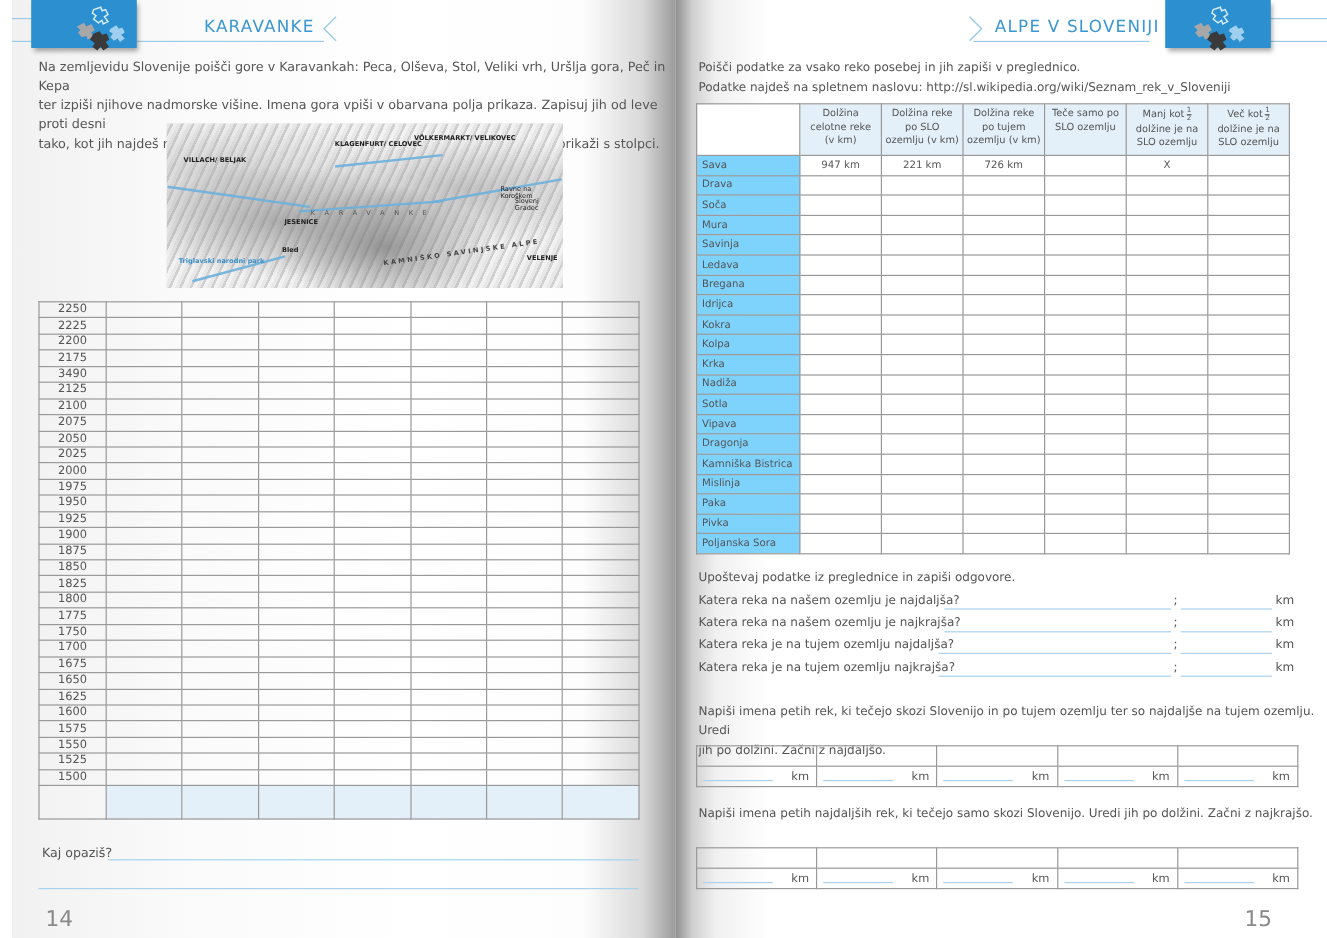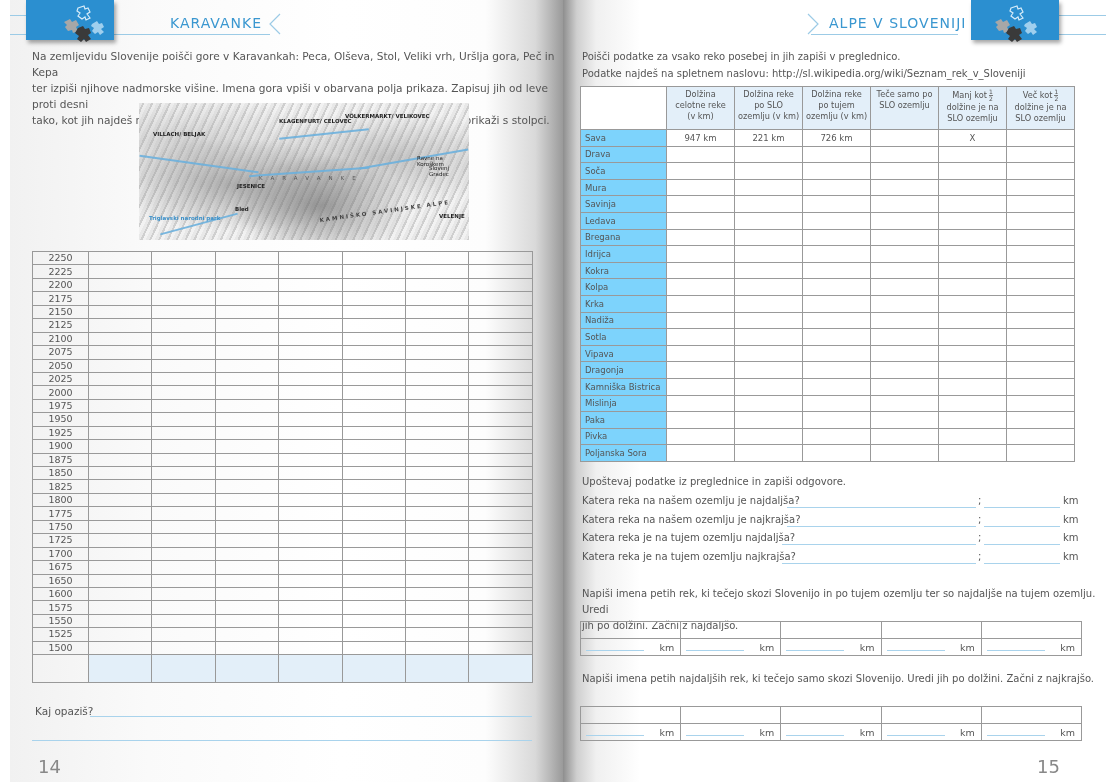--- a/index.html
+++ b/index.html
@@ -147,21 +147,21 @@
             <td class="yl">2175</td>
             <td class="c"></td>
             <td class="c"></td>
             <td class="c"></td>
             <td class="c"></td>
             <td class="c"></td>
             <td class="c"></td>
             <td class="c"></td>
           </tr>
           <tr>
-            <td class="yl">2150</td>
+            <td class="yl">3490</td>
             <td class="c"></td>
             <td class="c"></td>
             <td class="c"></td>
             <td class="c"></td>
             <td class="c"></td>
             <td class="c"></td>
             <td class="c"></td>
           </tr>
           <tr>
             <td class="yl">2125</td>
@@ -317,30 +317,20 @@
             <td class="yl">1750</td>
             <td class="c"></td>
             <td class="c"></td>
             <td class="c"></td>
             <td class="c"></td>
             <td class="c"></td>
             <td class="c"></td>
             <td class="c"></td>
           </tr>
           <tr>
-            <td class="yl">1725</td>
-            <td class="c"></td>
-            <td class="c"></td>
-            <td class="c"></td>
-            <td class="c"></td>
-            <td class="c"></td>
-            <td class="c"></td>
-            <td class="c"></td>
-          </tr>
-          <tr>
             <td class="yl">1700</td>
             <td class="c"></td>
             <td class="c"></td>
             <td class="c"></td>
             <td class="c"></td>
             <td class="c"></td>
             <td class="c"></td>
             <td class="c"></td>
           </tr>
           <tr>
@@ -348,20 +338,30 @@
             <td class="c"></td>
             <td class="c"></td>
             <td class="c"></td>
             <td class="c"></td>
             <td class="c"></td>
             <td class="c"></td>
             <td class="c"></td>
           </tr>
           <tr>
             <td class="yl">1650</td>
+            <td class="c"></td>
+            <td class="c"></td>
+            <td class="c"></td>
+            <td class="c"></td>
+            <td class="c"></td>
+            <td class="c"></td>
+            <td class="c"></td>
+          </tr>
+          <tr>
+            <td class="yl">1625</td>
             <td class="c"></td>
             <td class="c"></td>
             <td class="c"></td>
             <td class="c"></td>
             <td class="c"></td>
             <td class="c"></td>
             <td class="c"></td>
           </tr>
           <tr>
             <td class="yl">1600</td>

